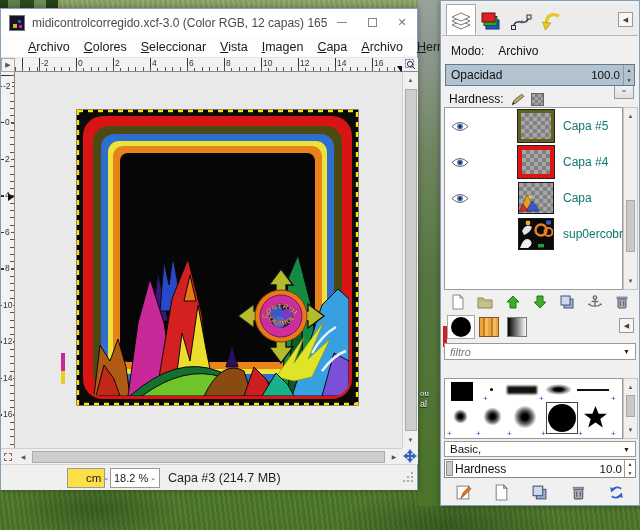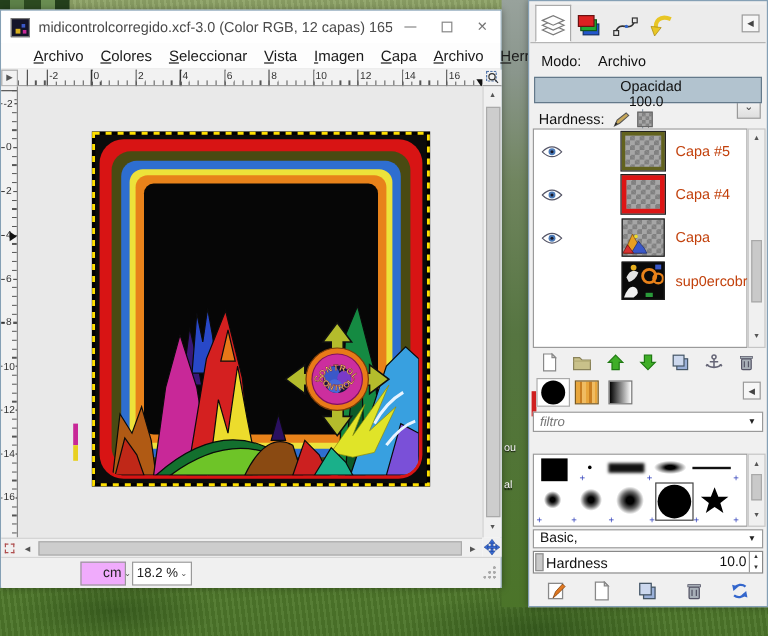--- a/index.html
+++ b/index.html
@@ -58,56 +58,56 @@
   .h-scroll{left:14px;top:439px;width:387px;height:16px;background:#f0f0f0;border-top:1px solid #cfcfcf;display:flex;align-items:center;}
   .sb-btn{width:16px;height:16px;display:flex;align-items:center;justify-content:center;font-size:6px;color:#555;flex:none;}
   .v-scroll .sb-btn{width:100%;}
   .sb-thumb-v{position:absolute;left:2px;top:17px;width:12px;height:342px;background:#cdcdcd;border:1px solid #aaa;}
   .sb-thumb-h{height:12px;background:#cdcdcd;border:1px solid #aaa;flex:1;margin:0 1px;}
   .nav-cross{left:401px;top:439px;width:16px;height:16px;display:flex;align-items:center;justify-content:center;background:#f0f0f0;}
   .quickmask{left:0;top:439px;width:14px;height:16px;display:flex;align-items:center;justify-content:center;background:#f0f0f0;border-top:1px solid #cfcfcf;}
   .qm-icon{width:8px;height:8px;border:1px dashed #b05050;}
   
   .statusbar{left:0;top:455px;width:100%;height:26px;background:#f0f0f0;border-top:1px solid #d5d5d5;display:flex;align-items:center;font-size:12.5px;color:#222;}
-  .unit-combo{margin-left:66px;width:38px;height:20px;background:#f0abfc;border:1px solid #999;display:flex;align-items:center;justify-content:center;gap:2px;font-size:11.5px;padding-left:23px;}
+  .unit-combo{margin-left:66px;width:38px;height:20px;background:#fde047;border:1px solid #999;display:flex;align-items:center;justify-content:center;gap:2px;font-size:11.5px;padding-left:23px;}
   .zoom-combo{margin-left:5px;width:50px;height:20px;background:#fff;border:1px solid #999;display:flex;align-items:center;justify-content:space-between;padding:0 3px;font-size:11px;}
   .combo-caret{font-size:7px;color:#555;}
   .status-text{margin-left:8px;font-size:12.5px;}
   .resize-grip{position:absolute;right:3px;top:462px;width:12px;height:12px;background:
     radial-gradient(circle at 2px 10px,#aaa 1px,transparent 1.4px),
     radial-gradient(circle at 6px 10px,#aaa 1px,transparent 1.4px),
     radial-gradient(circle at 10px 10px,#aaa 1px,transparent 1.4px),
     radial-gradient(circle at 6px 6px,#aaa 1px,transparent 1.4px),
     radial-gradient(circle at 10px 6px,#aaa 1px,transparent 1.4px),
     radial-gradient(circle at 10px 2px,#aaa 1px,transparent 1.4px);}
   
   #side-panel{left:440px;top:0;width:200px;height:506px;}
   .ptabbar{left:1px;top:3px;width:196px;height:32px;border-bottom:1px solid #b5b5b5;background:#ececec;display:flex;align-items:flex-end;padding-left:4px;}
   .ptab{width:30px;height:28px;display:flex;align-items:center;justify-content:center;border:1px solid transparent;}
   .ptab.sel{background:#fff;border-color:#aaa;border-bottom-color:#fff;height:31px;}
   .tabmenu-btn{width:15px;height:15px;border:1px solid #999;background:#f6f6f6;color:#444;font-size:7px;display:flex;align-items:center;justify-content:center;}
   .mode-row{left:0;top:38px;width:198px;height:24px;display:flex;align-items:center;font-size:12px;color:#111;}
   .mode-label{margin-left:10px;}
   .mode-value{margin-left:14px;}
   .mode-dd{position:absolute;right:5px;top:1px;width:20px;height:21px;border:1px solid #999;background:linear-gradient(180deg,#fdfdfd,#dedede);display:flex;align-items:center;justify-content:center;font-size:9px;color:#444;}
-  .opacity-slider{left:4px;top:63px;width:190px;height:22px;border:1px solid #64798a;background:#b2c3cf;display:flex;align-items:center;flex-direction:column;}
+  .opacity-slider{left:4px;top:63px;width:190px;height:22px;border:1px solid #64798a;background:#b2c3cf;display:flex;align-items:center;}
   .op-label{font-size:12px;color:#101010;margin-left:5px;flex:1;}
   .op-value{font-size:11.5px;color:#101010;margin-right:3px;}
   .spin{width:11px;height:100%;display:flex;flex-direction:column;border-left:1px solid #8a9aa8;flex:none;}
   .spin i{flex:1;display:flex;align-items:center;justify-content:center;font-size:5px;color:#333;font-style:normal;}
   .lock-row{left:0;top:88px;width:198px;height:20px;display:flex;align-items:center;gap:6px;font-size:12px;color:#111;}
   .lock-label{margin-left:8px;}
   .checker,.checker13{background-image:linear-gradient(45deg,#808080 25%,transparent 25%,transparent 75%,#808080 75%),linear-gradient(45deg,#808080 25%,transparent 25%,transparent 75%,#808080 75%);background-color:#a6a6a6;background-size:8px 8px;background-position:0 0,4px 4px;}
   .checker13{width:13px;height:13px;border:1px solid #666;background-size:6px 6px;background-position:0 0,3px 3px;}
   
   .layers-box{left:3px;top:106px;width:179px;height:183px;background:#fff;border:1px solid #9a9a9a;}
   .layer-row{position:relative;width:100%;height:36px;display:flex;align-items:center;}
   .eye-btn{width:30px;display:flex;justify-content:center;flex:none;}
   .thumb{position:absolute;left:73px;top:2px;width:36px;height:32px;border:1px solid #1a1a1a;}
-  .lname{position:absolute;left:118px;font-size:12px;color:#c2410c;white-space:nowrap;}
+  .lname{position:absolute;left:118px;font-size:12px;color:#0f766e;white-space:nowrap;}
   .lscroll{left:182px;top:106px;width:15px;height:183px;background:#f0f0f0;border:1px solid #c5c5c5;}
   .lthumb{position:absolute;left:2px;width:9px;background:#c9c9c9;border:1px solid #a8a8a8;}
   .layer-btns{left:3px;top:291px;width:192px;height:20px;display:flex;align-items:center;justify-content:space-between;padding:0 6px;}
   
   .brush-red{left:2px;top:325px;width:4px;height:21px;background:#cf2020;}
   .btabbar{left:6px;top:313px;width:176px;height:25px;display:flex;align-items:flex-end;}
   .btab{width:28px;height:24px;border:1px solid transparent;display:flex;align-items:center;justify-content:center;}
   .btab.sel{background:#fff;border-color:#aaa;}
   .brush-circ{width:20px;height:20px;background:#000;border-radius:50%;}
   .pattern-sw{width:20px;height:20px;background:repeating-linear-gradient(90deg,#e8a63c 0 3px,#c97f22 3px 5px,#f0bc62 5px 8px);border:1px solid #7a5a20;}
@@ -129,21 +129,21 @@
   .sp-value{font-size:11.5px;color:#101010;margin-right:2px;}
   .bottom-btns{left:3px;top:481px;width:192px;height:21px;display:flex;align-items:center;justify-content:space-around;}
   svg{display:block;}
 </style>
 </head>
 <body>
 
 <div class="abs desk-gap"></div>
 <div class="abs desk-topleft"></div>
 <div class="abs desk-redbar"></div>
-<span class="abs desk-frag" style="left:420px;top:368px;">ou</span>
+<span class="abs desk-frag" style="left:420px;top:388px;font-family:Liberation Serif, serif;">ou</span>
 <span class="abs desk-frag" style="left:420px;top:399px;">al</span>
 
 <div class="abs win" id="main-window">
 
   <div class="abs titlebar">
     <div class="title-icon">
       <i style="left:3px;top:8px;width:4px;height:4px;background:#d8b020;"></i>
       <i style="left:8px;top:4px;width:3px;height:3px;background:#3a58c8;"></i>
       <i style="left:9px;top:9px;width:3px;height:3px;background:#c82898;"></i>
     </div>
@@ -308,20 +308,21 @@
 
   <div class="abs statusbar">
     <div class="unit-combo">
       <span>cm</span>
       <span class="combo-caret">⌄</span>
     </div>
     <div class="zoom-combo">
       <span>18.2 %</span>
       <span class="combo-caret">⌄</span>
     </div>
+    <span class="status-text">Capa #3 (214.7 MB)</span>
   </div>
   <div class="resize-grip"></div>
 </div>
 
 <div class="abs win" id="side-panel">
 
   <div class="abs ptabbar">
     <div class="ptab sel">
       <svg width="24" height="24" viewBox="0 0 24 24">
         <g fill="#fdfdfd" stroke="#7a7a7a">

